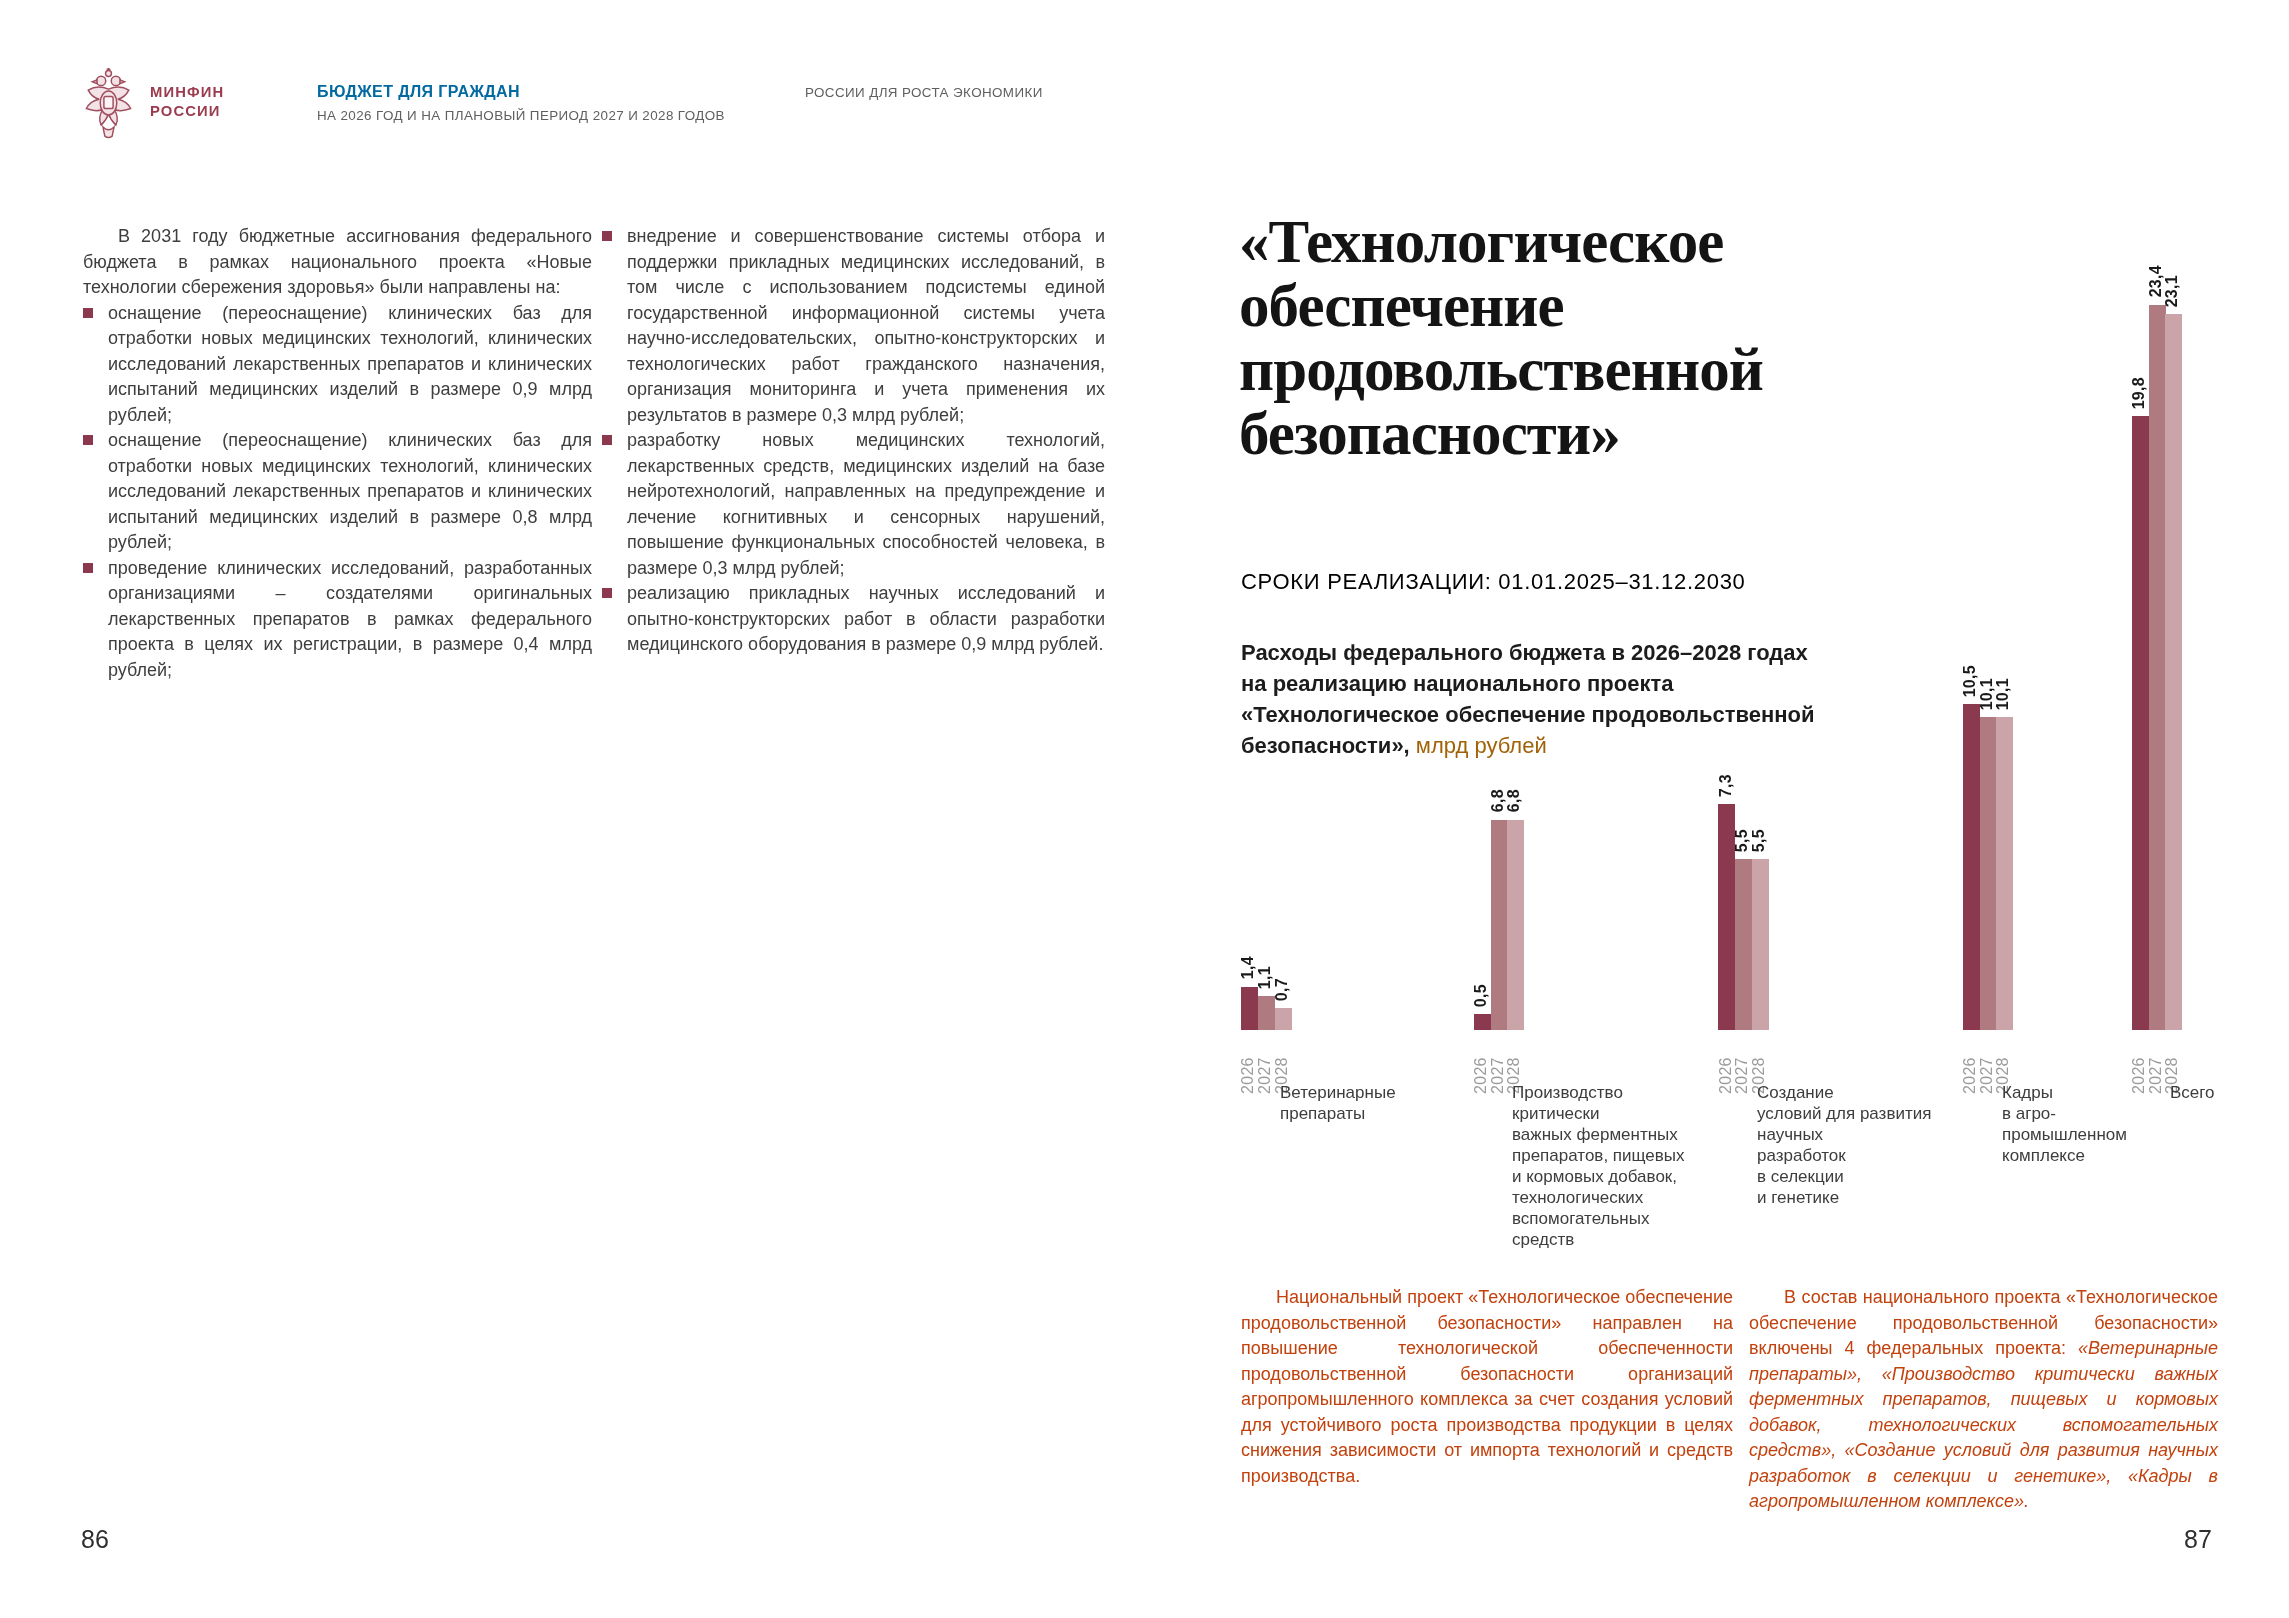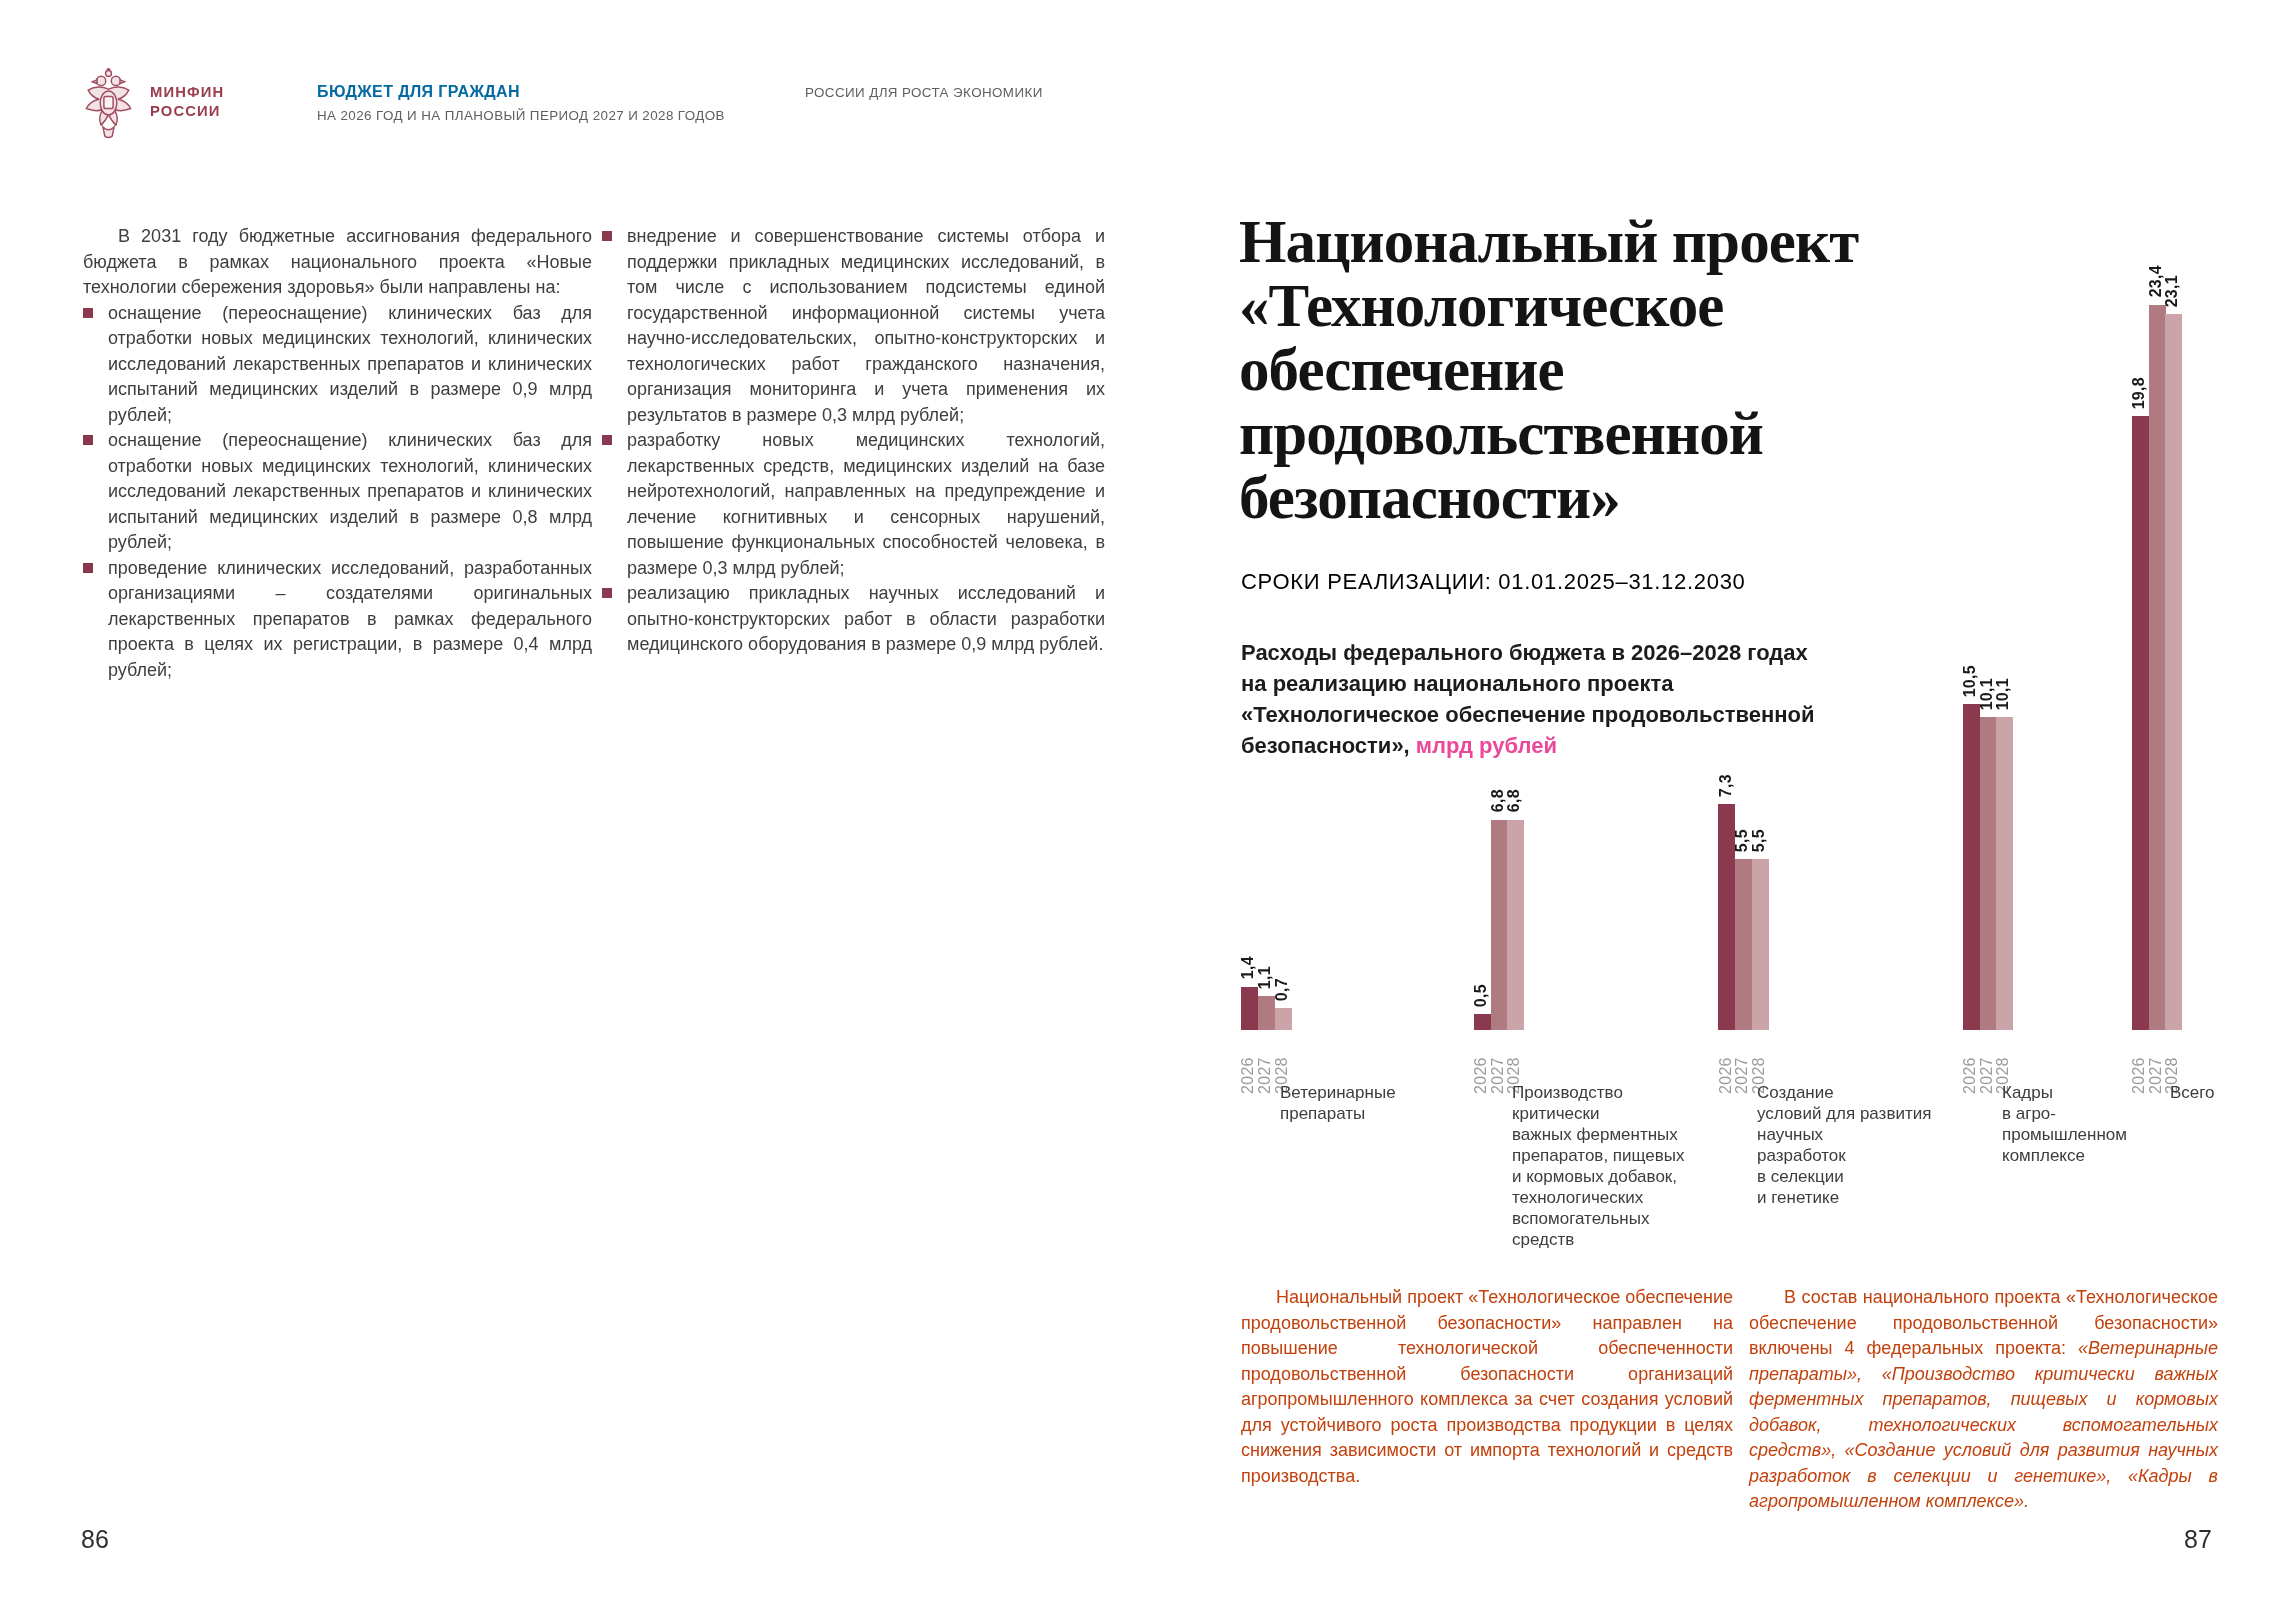--- a/index.html
+++ b/index.html
@@ -18,21 +18,21 @@
   .intro-para{text-indent:35px;margin:0 0 0 0;}
   .bullet-item{position:relative;padding-left:25px;}
   .bullet-square{position:absolute;left:0;top:7.4px;width:10px;height:10px;background:#8c3950;}
   .bullet-text{display:block;}
 
   
   .np-title{font-family:"Liberation Serif",serif;font-weight:bold;font-size:61px;
             line-height:64px;color:#141414;letter-spacing:-0.9px;}
   .period{font-size:22px;letter-spacing:0.7px;color:#000000;}
   .chart-heading{font-size:22px;line-height:31px;color:#1c1c1c;font-weight:bold;}
-  .chart-heading .unit{font-weight:bold;color:#ec4899;}
+  .chart-heading .unit{font-weight:normal;color:#a16207;}
 
   
   .chart-bar{position:absolute;}
   .bar-value{position:absolute;writing-mode:vertical-rl;transform:rotate(180deg);
              font-weight:bold;font-size:16px;color:#1a1a1a;width:20px;text-align:left;
              letter-spacing:0.3px;}
   .bar-year{position:absolute;writing-mode:vertical-rl;transform:rotate(180deg);
             font-size:16px;color:#9b9b9b;width:20px;letter-spacing:0.3px;}
   .cat-label{position:absolute;font-size:17px;line-height:21px;color:#3d3d3d;
              white-space:pre-line;margin-left:44px;}
@@ -101,21 +101,20 @@
         </div>
         <div class="bullet-item">
           <span class="bullet-square"></span>
           <span class="bullet-text">реализацию прикладных научных исследований и опытно-конструкторских работ в области разработки медицинского оборудования в размере 0,9 млрд рублей.</span>
         </div>
       </div>
   </div>
   <div class="abs pagenum" style="left:81px;top:1525px;">86</div>
 
   <div class="abs np-title" style="left:1239px;top:210px;width:978px;">
-    <div>Национальный проект</div>
     <div>«Технологическое</div>
     <div>обеспечение</div>
     <div>продовольственной</div>
     <div>безопасности»</div>
   </div>
 
   <div class="abs period" style="left:1241px;top:569px;">СРОКИ РЕАЛИЗАЦИИ: 01.01.2025–31.12.2030</div>
 
   <div class="abs chart-heading" style="left:1241px;top:637px;width:591px;">
     <span>Расходы федерального бюджета в 2026–2028 годах на реализацию национального проекта «Технологическое обеспечение продовольственной безопасности»,</span><span class="unit"> млрд рублей</span>

